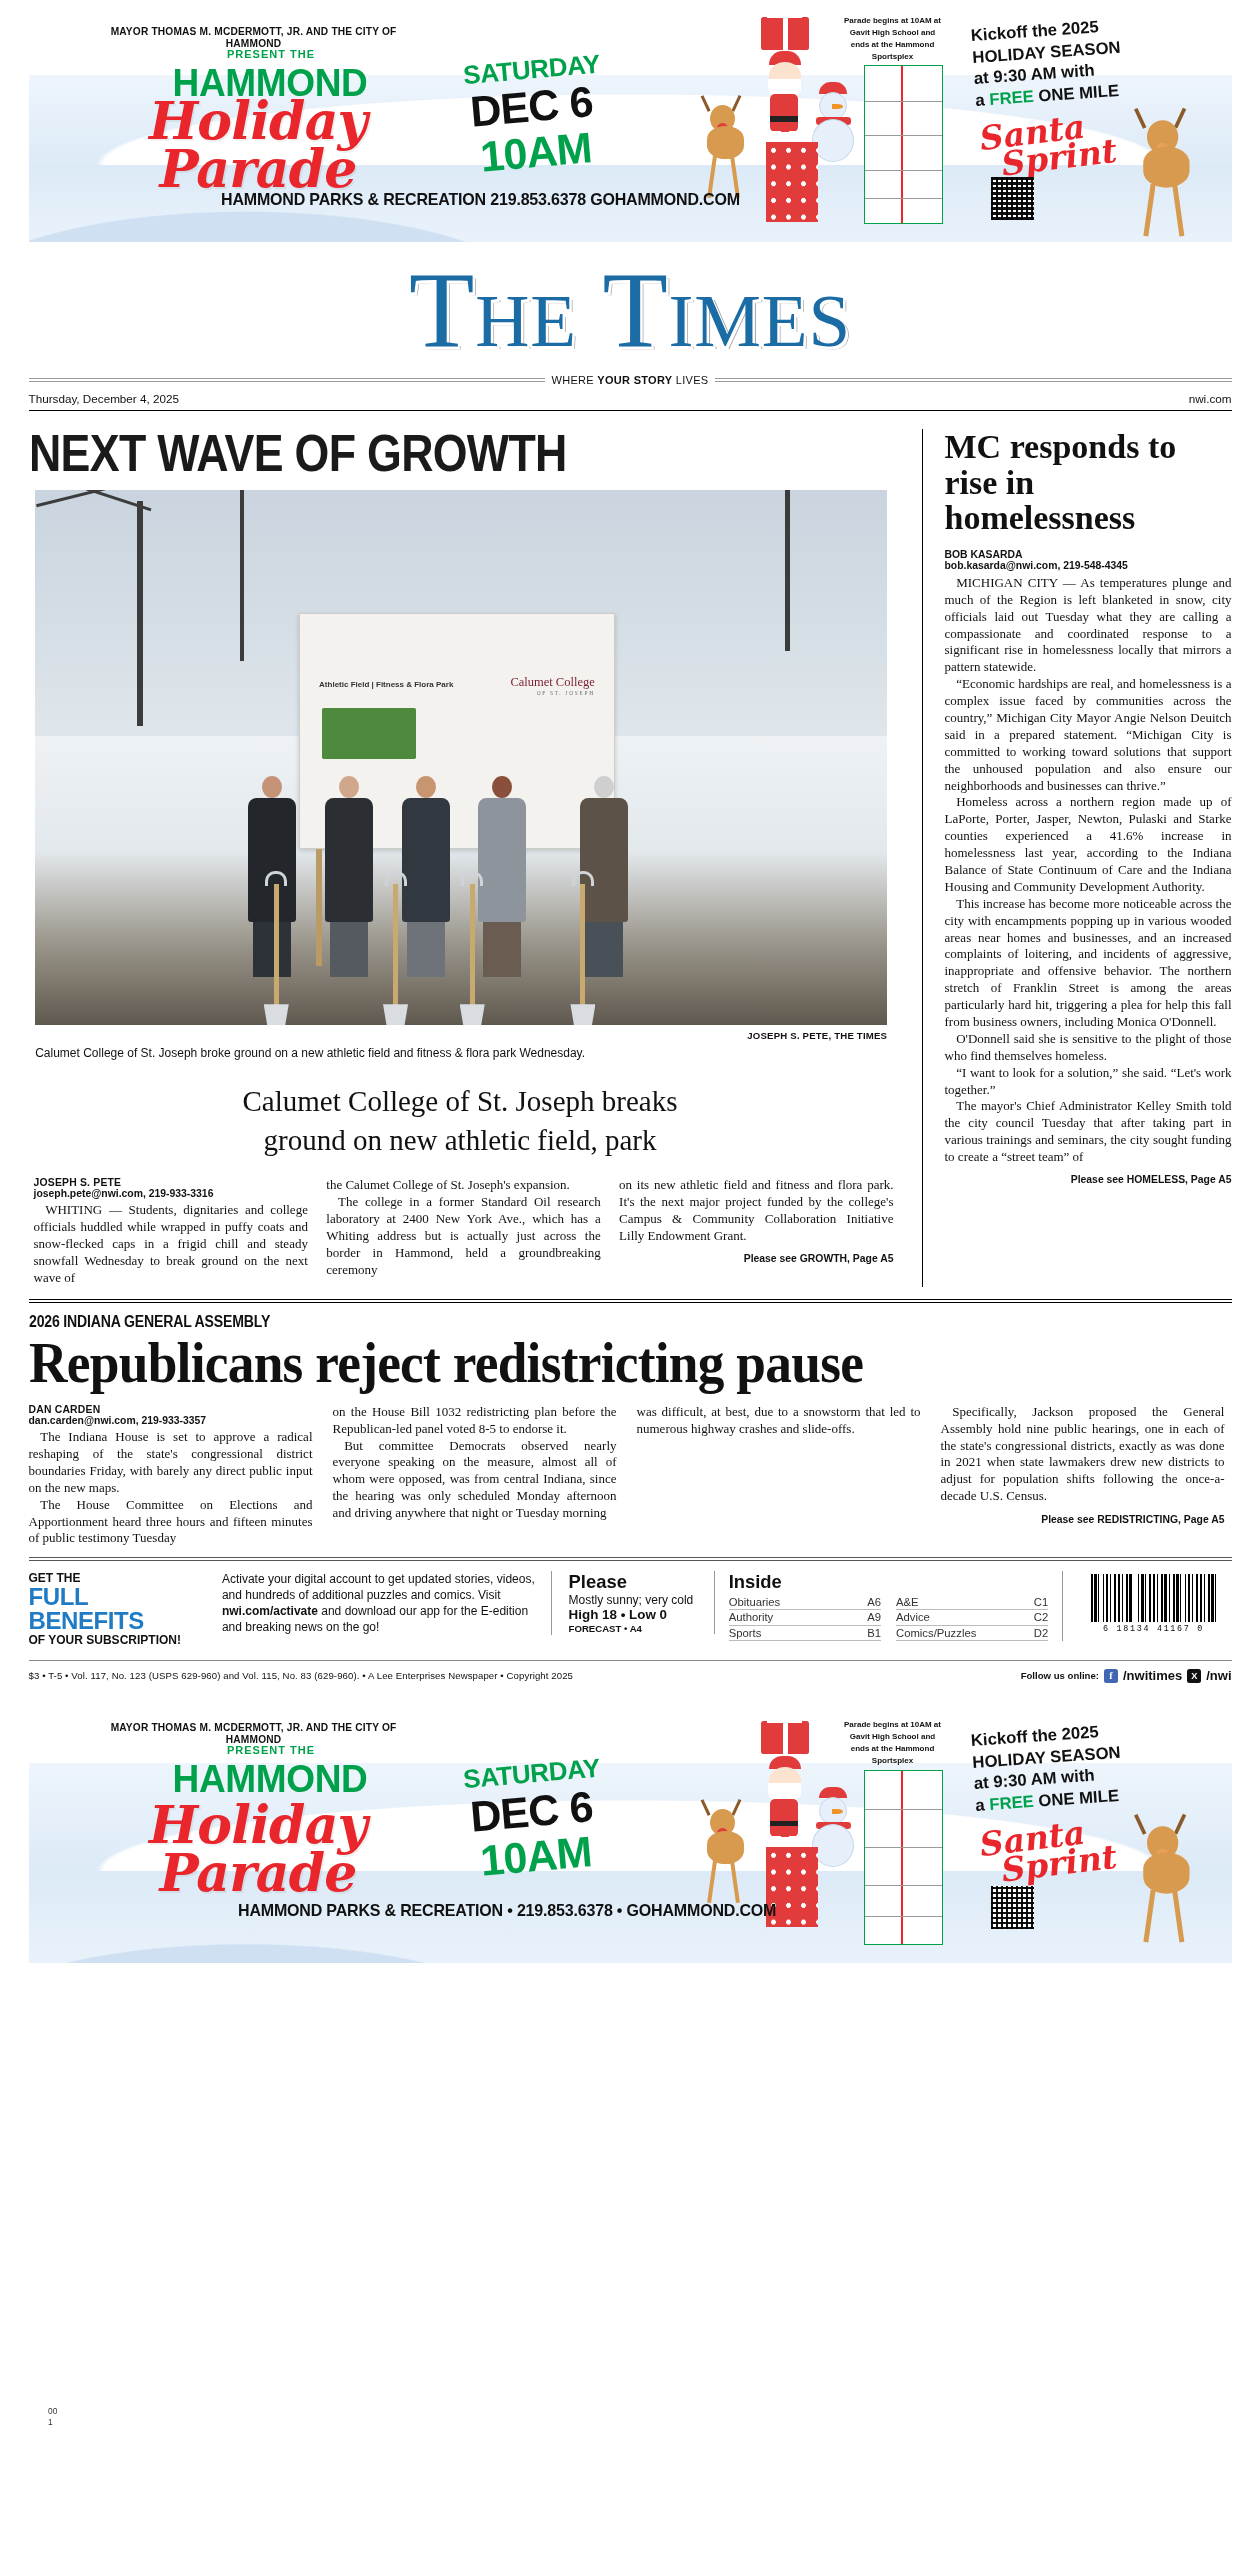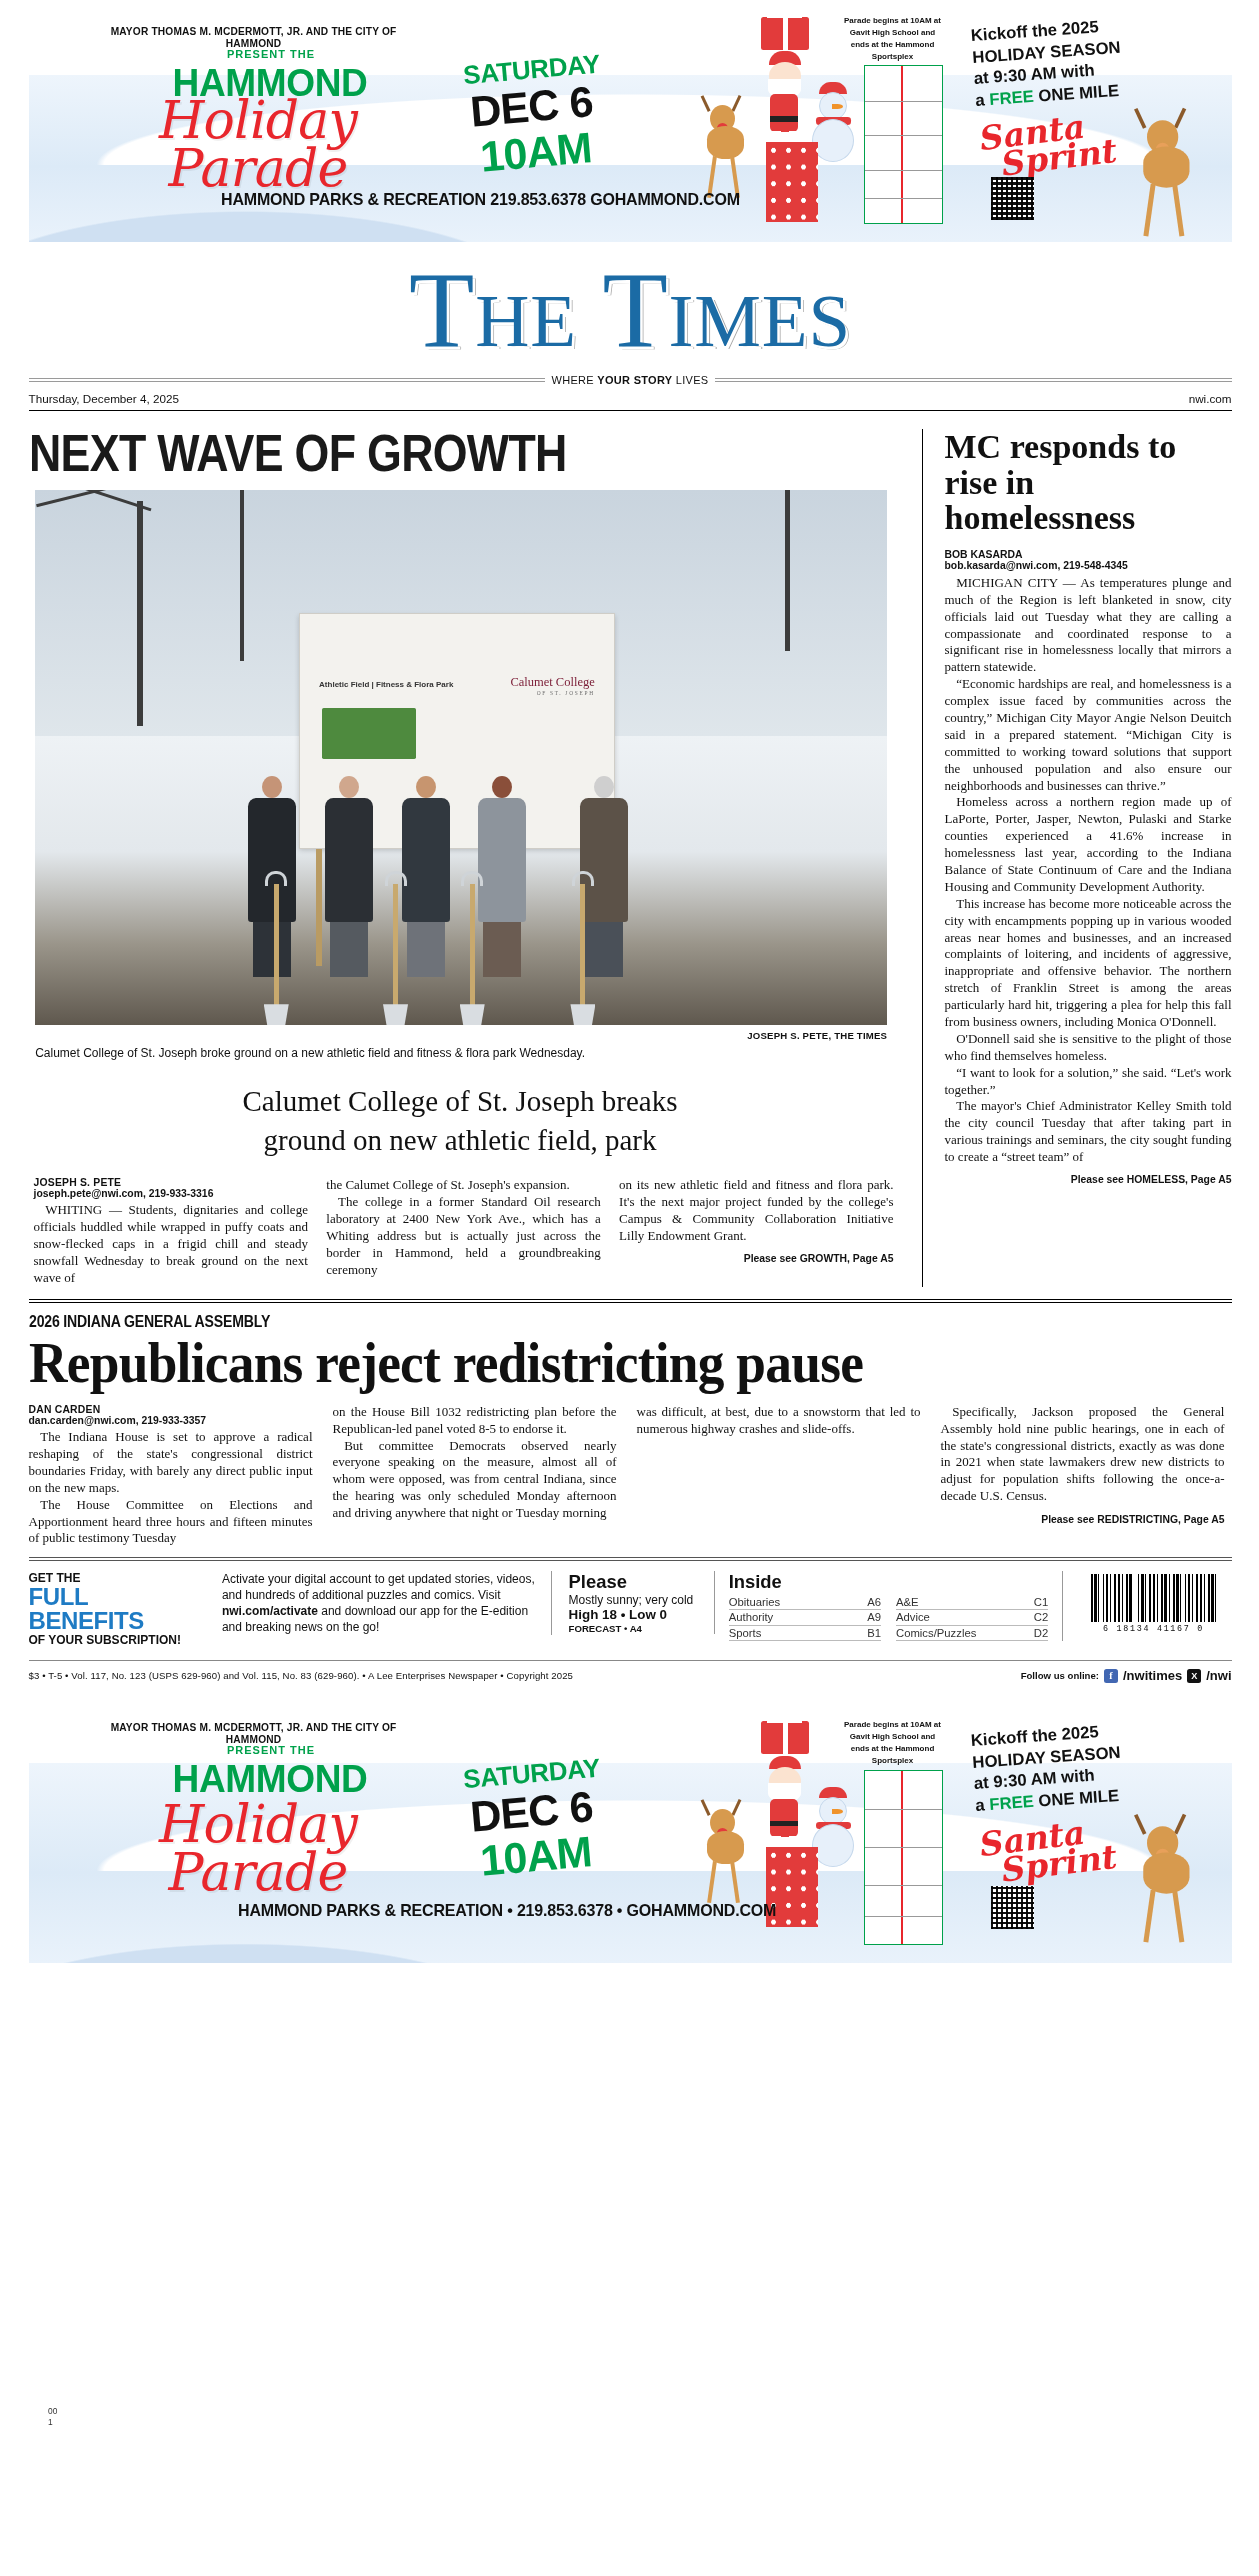--- a/index.html
+++ b/index.html
@@ -47,21 +47,21 @@
     font-weight:700; font-size:11px; letter-spacing:1px; color:#00a14b;
   }
   .ad-hammond {
     left: 57px; top: 63px; width:368px; text-align:center;
     font-weight:800; font-size:39px; letter-spacing:-0.4px; color:#00a14b;
     line-height:1; font-family:"Liberation Sans", sans-serif;
     transform: scaleX(0.95); transform-origin: center top;
   }
   .ad-holiday {
     left: 33px; top: 97px; width: 393px; text-align:center;
-    color:#e8262c; font-weight:400; font-size:52px; line-height:0.92;
+    color:#e8262c; font-weight:700; font-size:52px; line-height:0.92;
     font-family:"DejaVu Serif", serif;
     font-style: italic;
     letter-spacing:-0.8px;
     text-shadow: 1.7px 1.7px 0 rgba(0,0,0,0.06);
   }
   .ad-saturday {
     left: 434px; top: 52px; width:192px; text-align:left;
     font-weight:800; font-size:26px; color:#00a14b; transform: rotate(-5deg);
     letter-spacing:-0.4px;
   }

